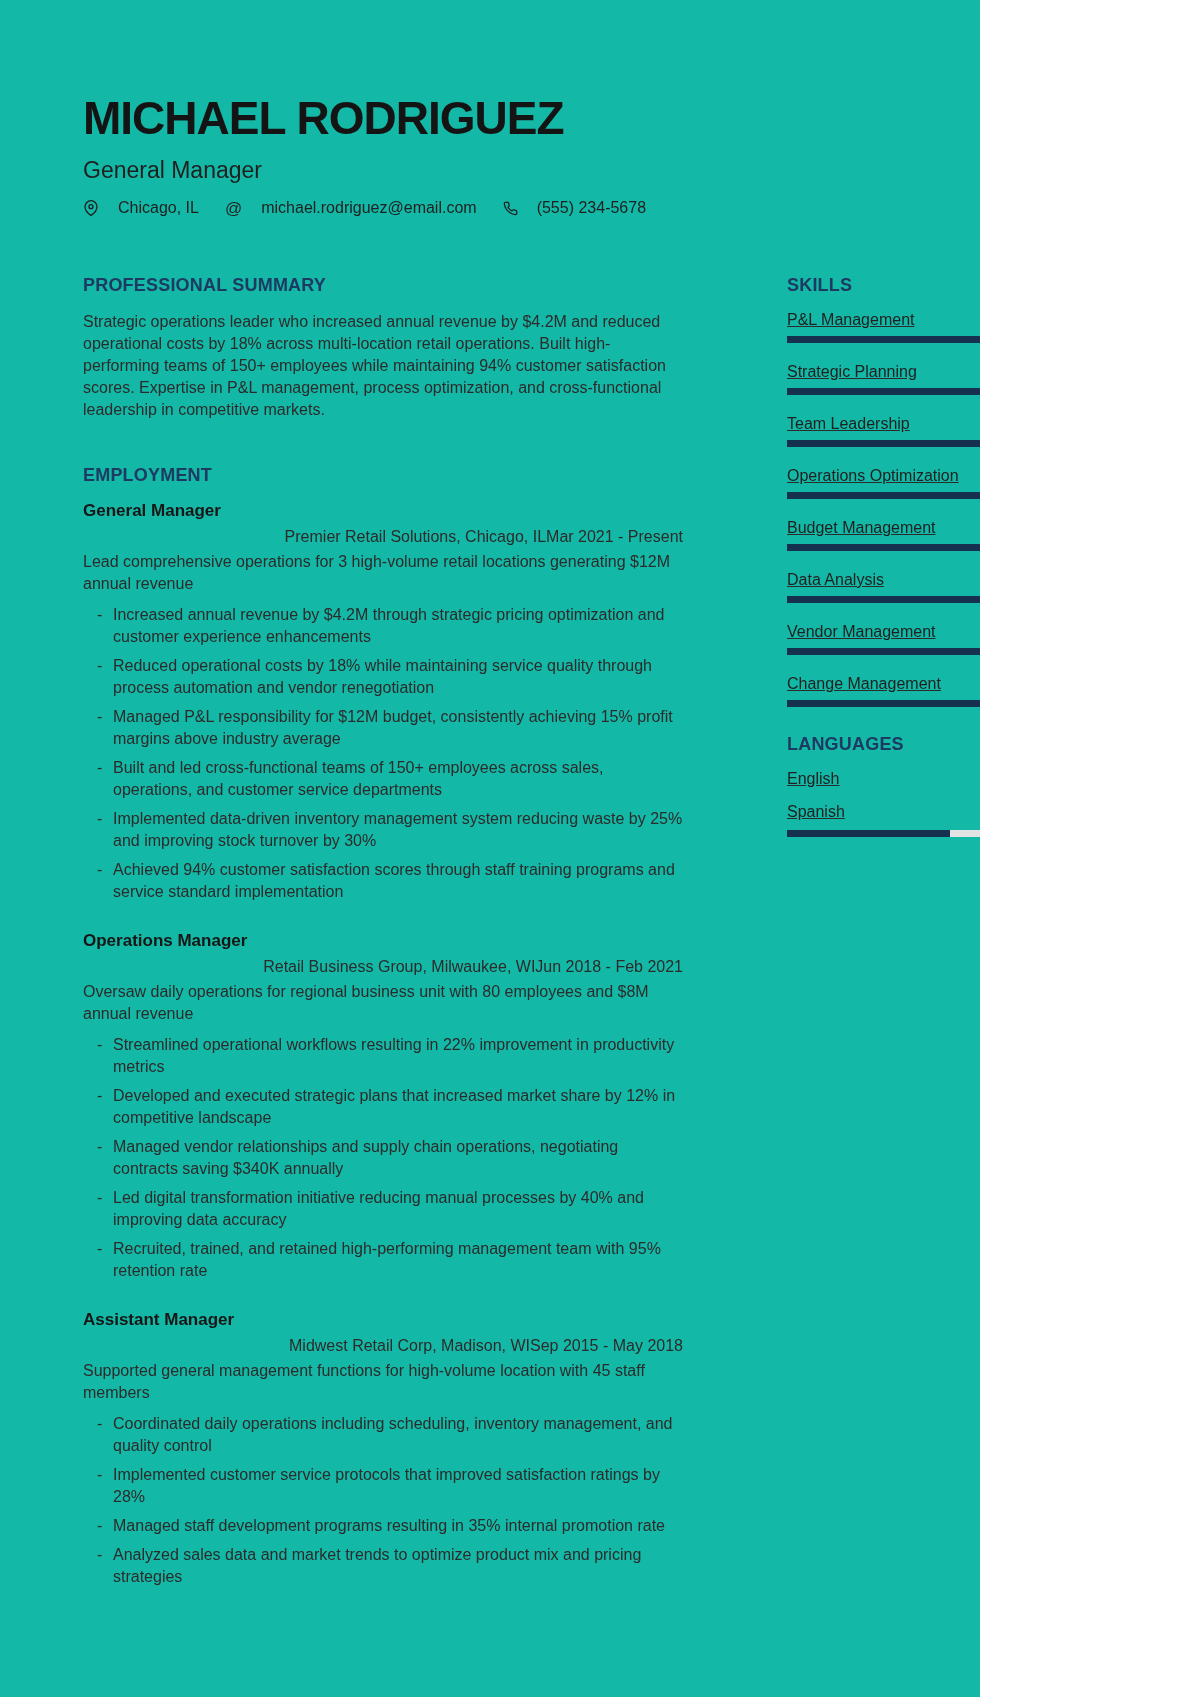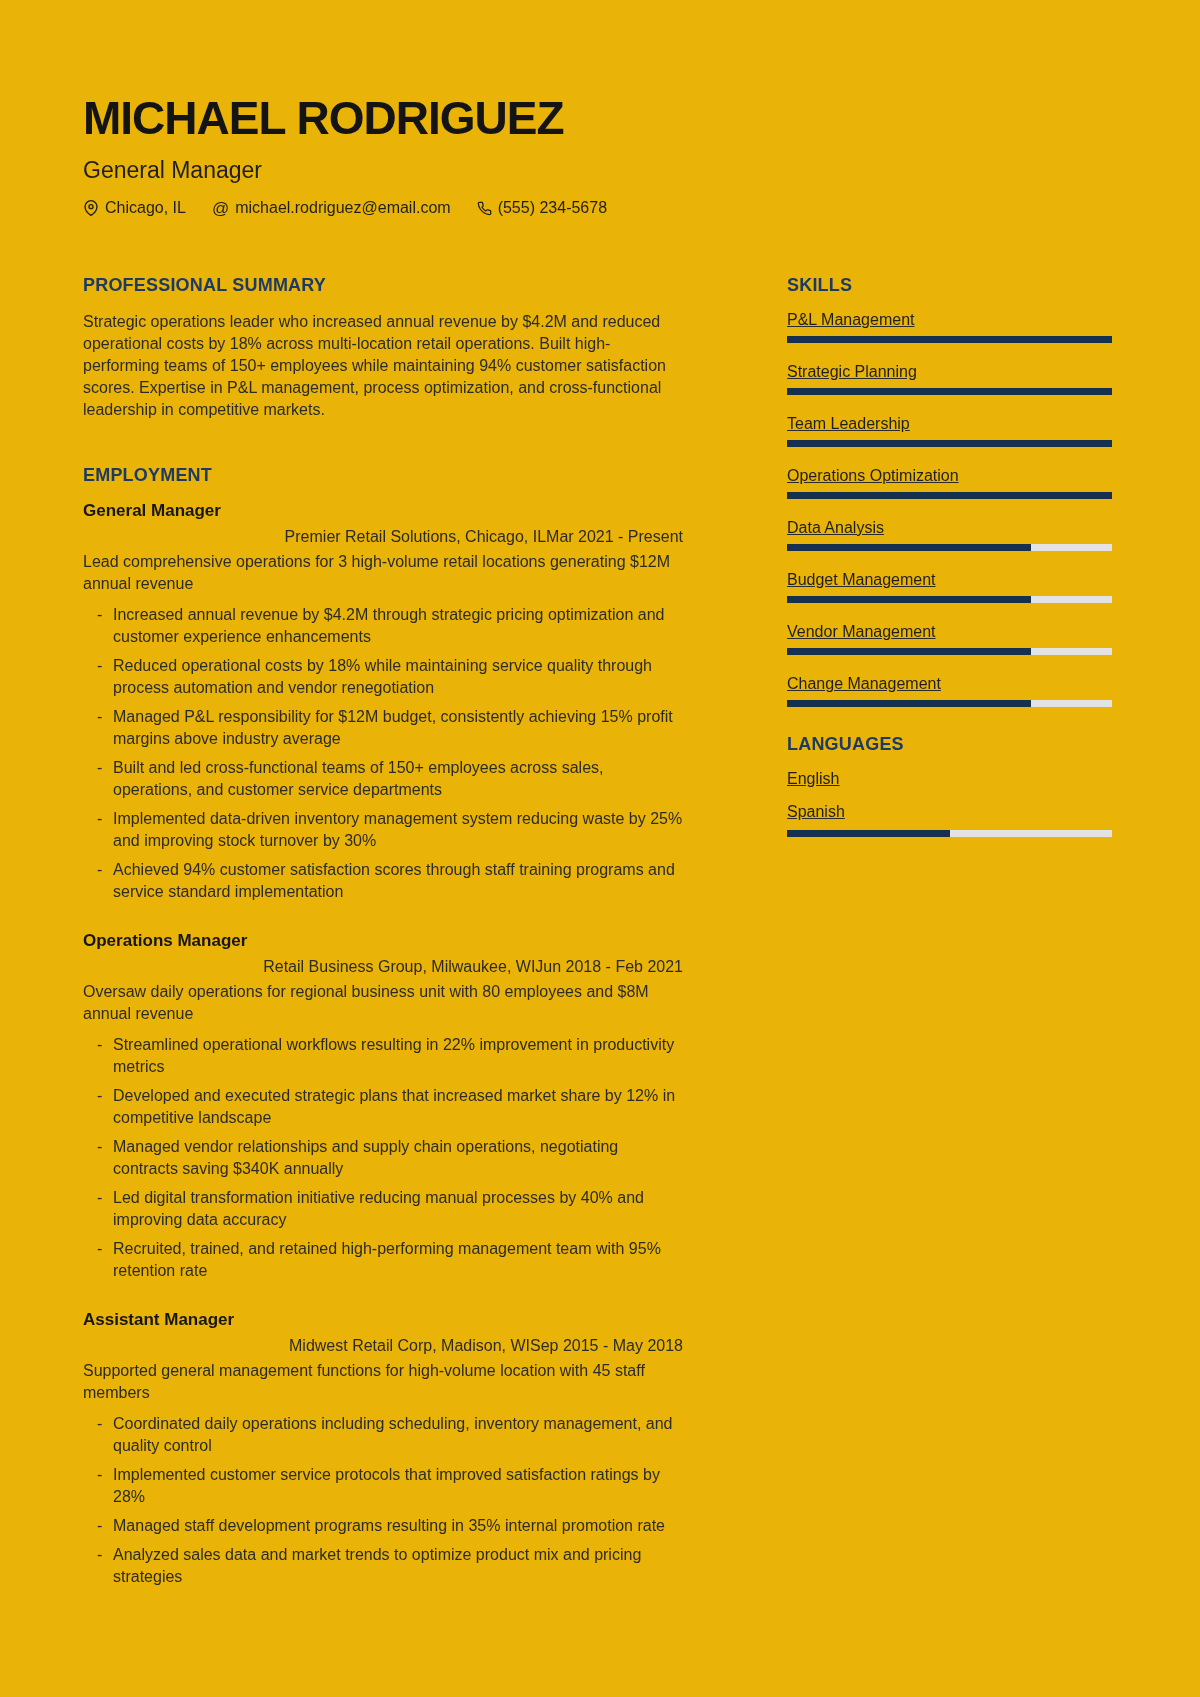--- a/index.html
+++ b/index.html
@@ -1,24 +1,24 @@
 <!DOCTYPE html>
 <html><head>
 <meta charset="utf-8">
 <style>
   * { margin:0; padding:0; box-sizing:border-box; }
   html,body { background:#ffffff; }
   body { font-family:"Liberation Sans","DejaVu Sans",sans-serif; color:#2b2b2b; }
-  .page { width:1200px; height:1697px; background:#eab308; padding:95px 88px 40px 83px; overflow:hidden; }
+  .page { width:980px; height:1697px; background:#14b8a6; padding:95px 88px 40px 83px; overflow:hidden; }
 
   
   .name { font-size:46px; font-weight:700; letter-spacing:-1px; color:#141414; line-height:1; }
   .subtitle { font-size:23px; font-weight:400; color:#1f1f1f; margin-top:16px; }
   .contact { display:flex; align-items:center; gap:26px; margin-top:15px; font-size:16px; color:#1f1f1f; }
-  .citem { display:inline-flex; align-items:center; gap:6px; }
+  .citem { display:inline-flex; align-items:center; gap:19px; }
   .citem svg { display:block; }
   .at-glyph { font-size:17px; font-weight:400; color:#1f1f1f; line-height:1; }
 
   
   .cols { display:flex; margin-top:58px; }
   .col-left { width:600px; flex:0 0 600px; }
   .col-right { width:325px; flex:0 0 325px; margin-left:104px; }
 
   h2.sec { font-size:18px; font-weight:700; color:#1d3a63; letter-spacing:0.2px; margin-bottom:15px; }
 
@@ -160,28 +160,28 @@
   </div>
 
   <div class="skill">
     <div class="skill-label">Operations Optimization</div>
     <div class="bar-track">
       <div class="bar-fill" style="width: 100%;"></div>
     </div>
   </div>
 
   <div class="skill">
+    <div class="skill-label">Budget Management</div>
+    <div class="bar-track">
+      <div class="bar-fill" style="width: 75%;"></div>
+    </div>
+  </div>
+
+  <div class="skill">
     <div class="skill-label">Data Analysis</div>
-    <div class="bar-track">
-      <div class="bar-fill" style="width: 75%;"></div>
-    </div>
-  </div>
-
-  <div class="skill">
-    <div class="skill-label">Budget Management</div>
     <div class="bar-track">
       <div class="bar-fill" style="width: 75%;"></div>
     </div>
   </div>
 
   <div class="skill">
     <div class="skill-label">Vendor Management</div>
     <div class="bar-track">
       <div class="bar-fill" style="width: 75%;"></div>
     </div>

